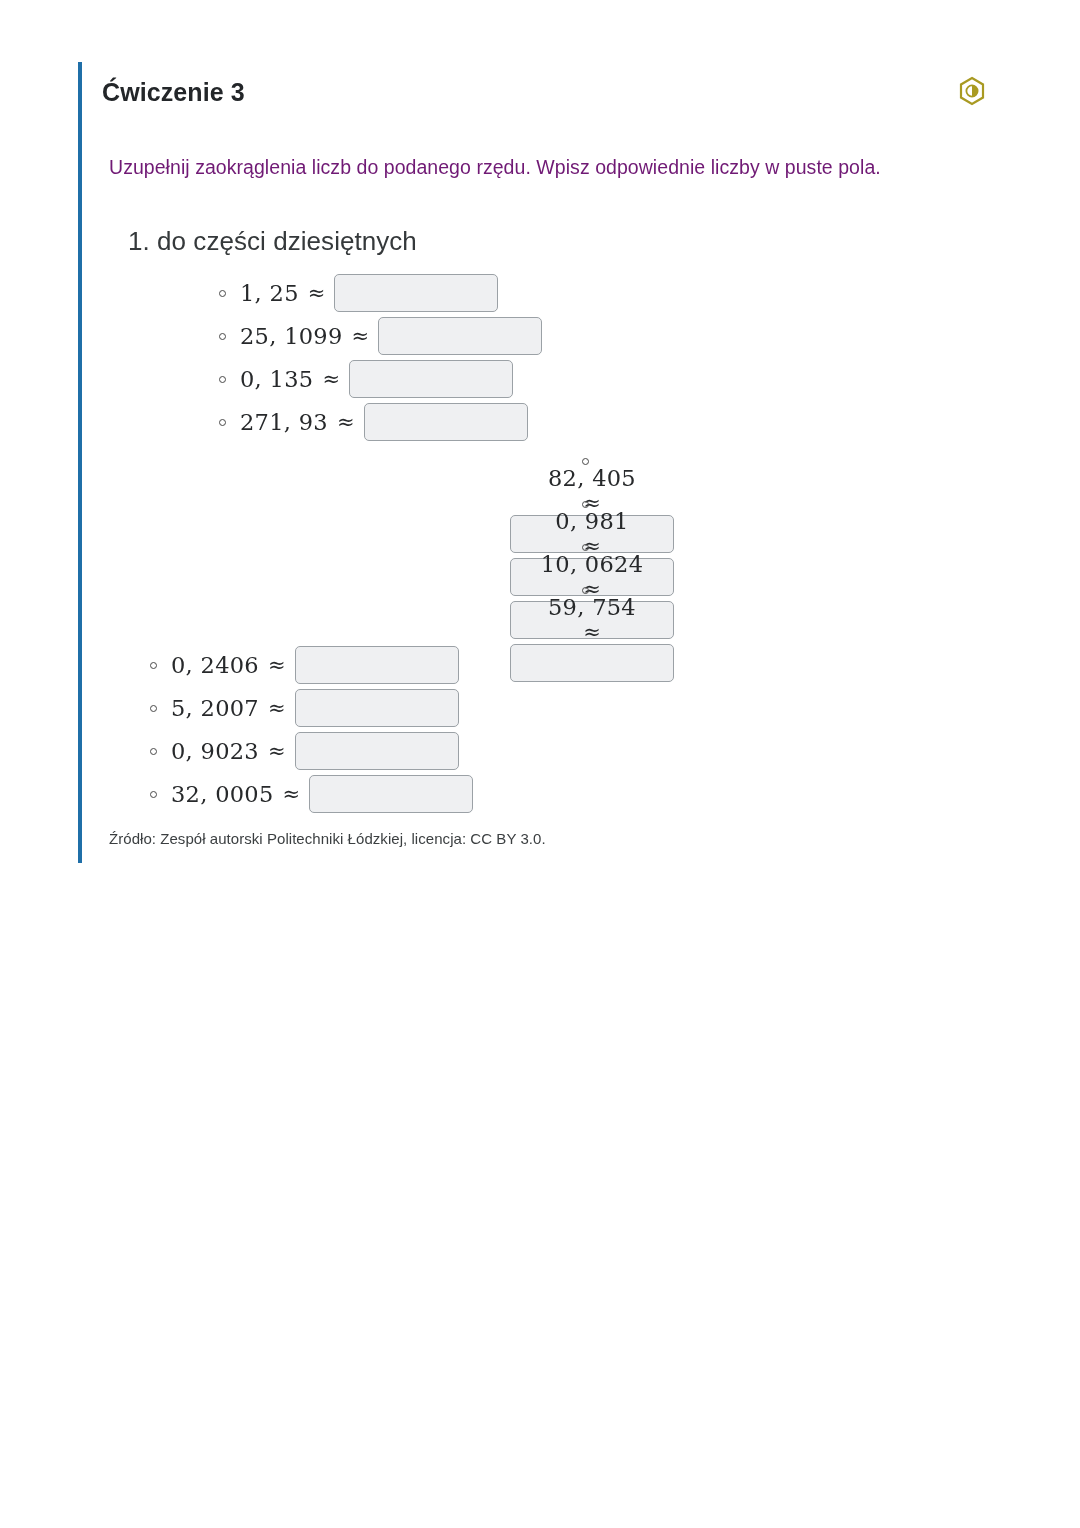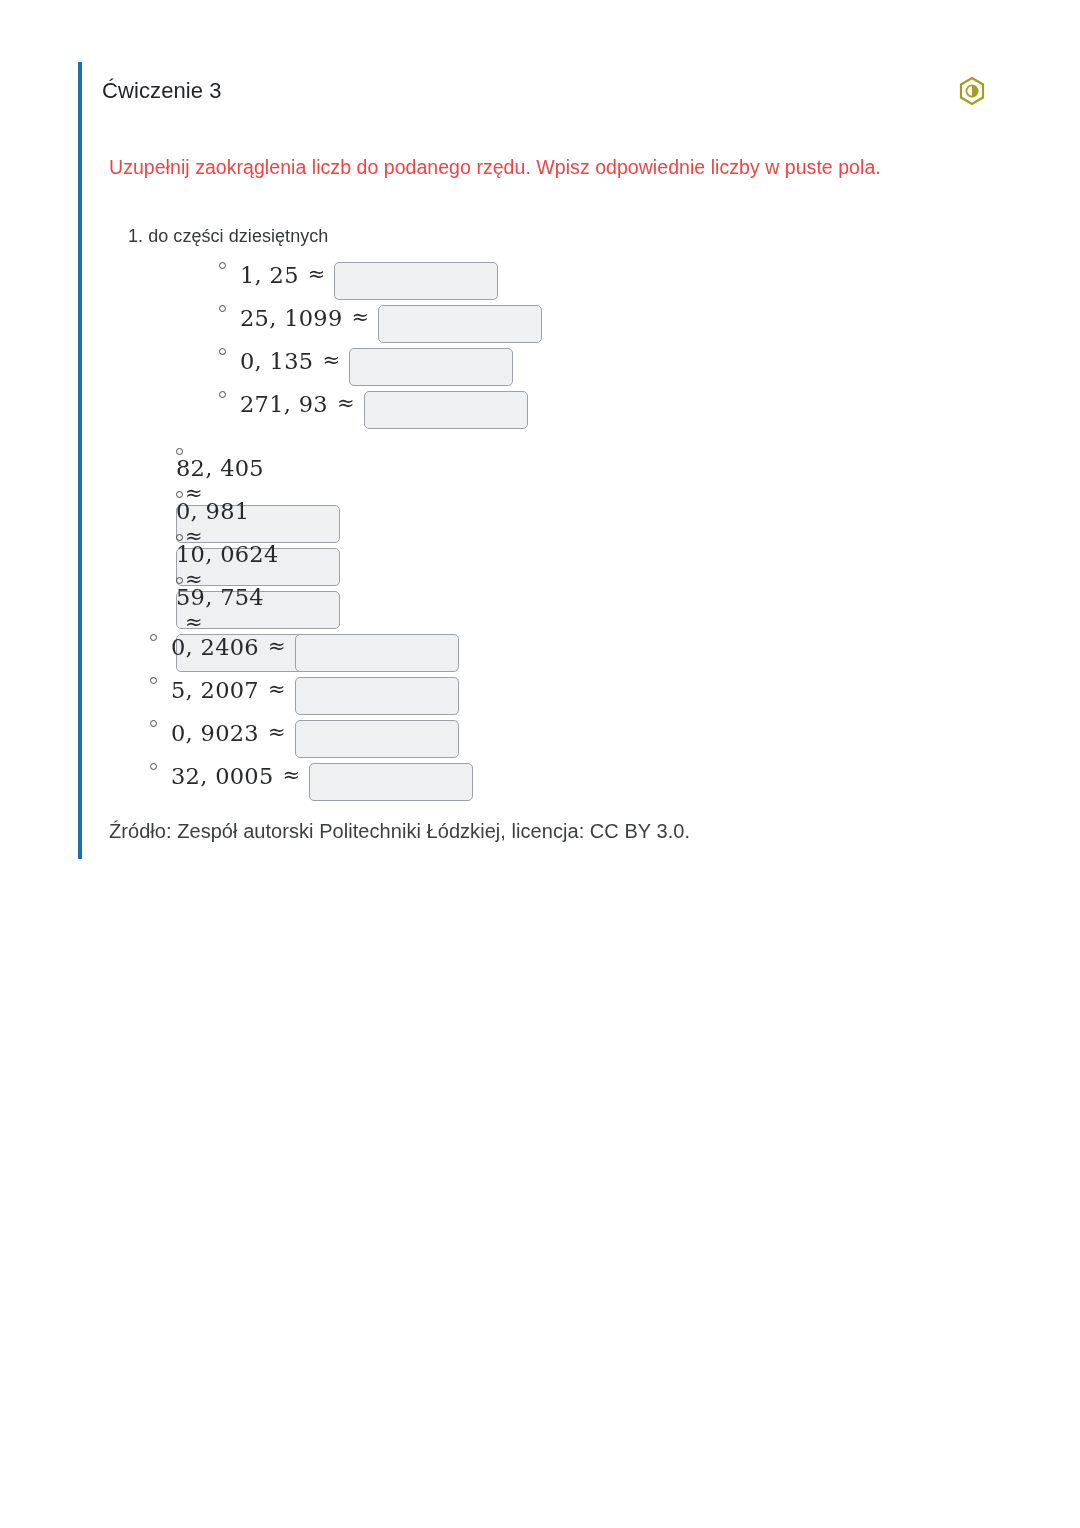--- a/index.html
+++ b/index.html
@@ -32,74 +32,75 @@
   .header-row {
     position: relative;
     height: 54px;
     padding-left: 20px;
     box-sizing: border-box;
   }
   .exercise-title {
     position: absolute;
     left: 20px;
     top: 16px;
-    font-size: 22px;
-    font-weight: normal;
+    font-size: 25px;
+    font-weight: bold;
     letter-spacing: .1px;
     color: #232629;
     white-space: nowrap;
   }
   .badge-icon {
     position: absolute;
     right: 22px;
     top: 14px;
     width: 28px;
     height: 30px;
     line-height: 0;
   }
 
   
   .intro {
     padding-left: 27px;
     padding-top: 38px;
     font-size: 19.5px;
     line-height: 1.35;
-    color: #ef4444;
+    color: #701a75;
     letter-spacing: .05px;
   }
 
   
   .order-list {
     margin: 0;
     padding: 0;
     list-style: none;
   }
   .order-item {
     margin: 0;
     padding: 0;
   }
   .order-item:first-child { margin-top: 46px; }
 
   .order-label {
-    font-size: 18px;
+    font-size: 26px;
     color: #35393b;
     padding-left: 46px;
     letter-spacing: .05px;
     line-height: 1.2;
   }
   .order-num { }
 
   
   .num-list {
     margin: 0;
     padding: 0;
     list-style: none;
   }
   .num-row {
     display: flex;
+    align-items: center;
     height: 43px;
   }
   .bullet {
     display: inline-block;
     width: 7px;
     height: 7px;
     border: 1.4px solid #4a4a4a;
     border-radius: 50%;
     box-sizing: border-box;
     margin-right: 14px;
@@ -145,21 +146,21 @@
   .group-2 { margin-top: 14px; margin-bottom: 4px; }
   .group-3 { margin-top: 14px; margin-bottom: 2px; }
 
   .order-item + .order-item { margin-top: 10px; }
 
   
   .source {
     padding-left: 27px;
     padding-top: 12px;
     padding-bottom: 16px;
-    font-size: 20px;
+    font-size: 15px;
     color: #3b3f41;
     letter-spacing: .05px;
   }
 </style>
 </head>
 <body>
 
 <div id="exercise-block">
 
   <div class="header-row">

